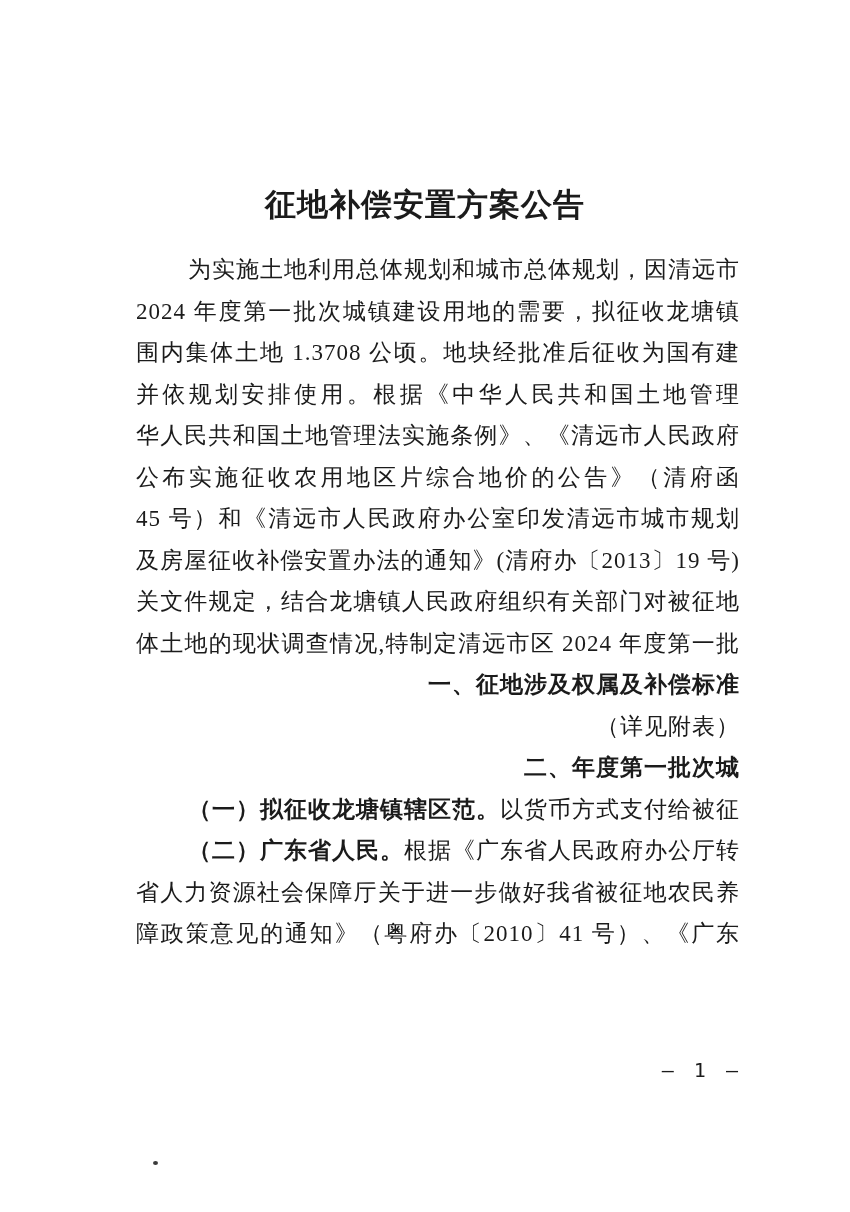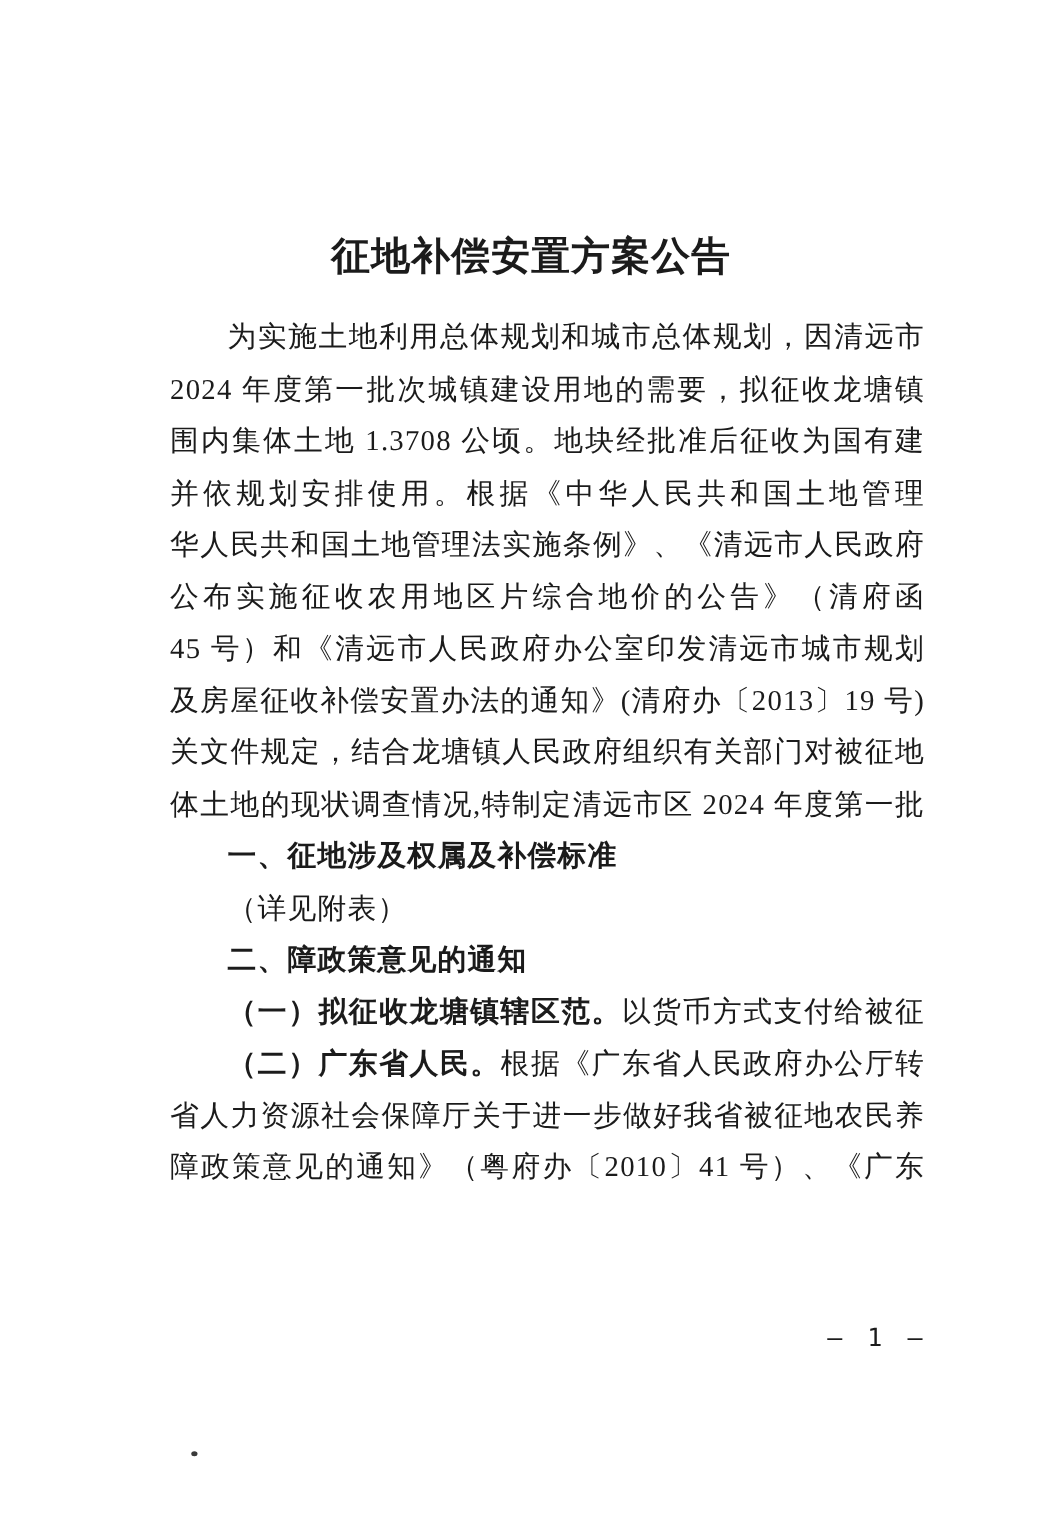--- a/index.html
+++ b/index.html
@@ -42,20 +42,21 @@
     letter-spacing: 1px;
     overflow: hidden;
     white-space: normal;
   }
   .line.j {
     text-align: justify;
     text-align-last: justify;
   }
   .line.ind {
     padding-left: 46px;
+    text-align: right;
   }
   .b {
     font-weight: 700;
   }
   .page-number {
     position: absolute;
     top: 1058px;
     right: 108px;
     font-size: 20px;
     letter-spacing: 4px;
@@ -82,21 +83,21 @@
       <div class="line j"><span>围内集体土地 1.3708 公顷。地块经批准后征收为国有建设用地</span></div>
       <div class="line j"><span>并依规划安排使用。根据《中华人民共和国土地管理法》、《中</span></div>
       <div class="line j"><span>华人民共和国土地管理法实施条例》、《清远市人民政府关于</span></div>
       <div class="line j"><span>公布实施征收农用地区片综合地价的公告》（清府函〔2021〕</span></div>
       <div class="line j"><span>45 号）和《清远市人民政府办公室印发清远市城市规划区土地</span></div>
       <div class="line j"><span>及房屋征收补偿安置办法的通知》(清府办〔2013〕19 号)等相</span></div>
       <div class="line j"><span>关文件规定，结合龙塘镇人民政府组织有关部门对被征地村集</span></div>
       <div class="line j"><span>体土地的现状调查情况,特制定清远市区 2024 年度第一批次城</span></div>
       <div class="line ind"><span class="b">一、征地涉及权属及补偿标准</span></div>
       <div class="line ind"><span>（详见附表）</span></div>
-      <div class="line ind"><span class="b">二、障政策意见的通知</span></div>
+      <div class="line ind"><span class="b">二、年度第一批次城</span></div>
       <div class="line j ind"><span class="b">（一）拟征收龙塘镇辖区范。</span><span>以货币方式支付给被征地</span></div>
       <div class="line j ind"><span class="b">（二）广东省人民。</span><span>根据《广东省人民政府办公厅转发</span></div>
       <div class="line j"><span>省人力资源社会保障厅关于进一步做好我省被征地农民养老保</span></div>
       <div class="line j"><span>障政策意见的通知》（粤府办〔2010〕41 号）、《广东省人民</span></div>
     </div>
   <div class="page-number">– 1 –</div>
   <div class="scan-speck"></div>
 </div>
 
 </body></html>

